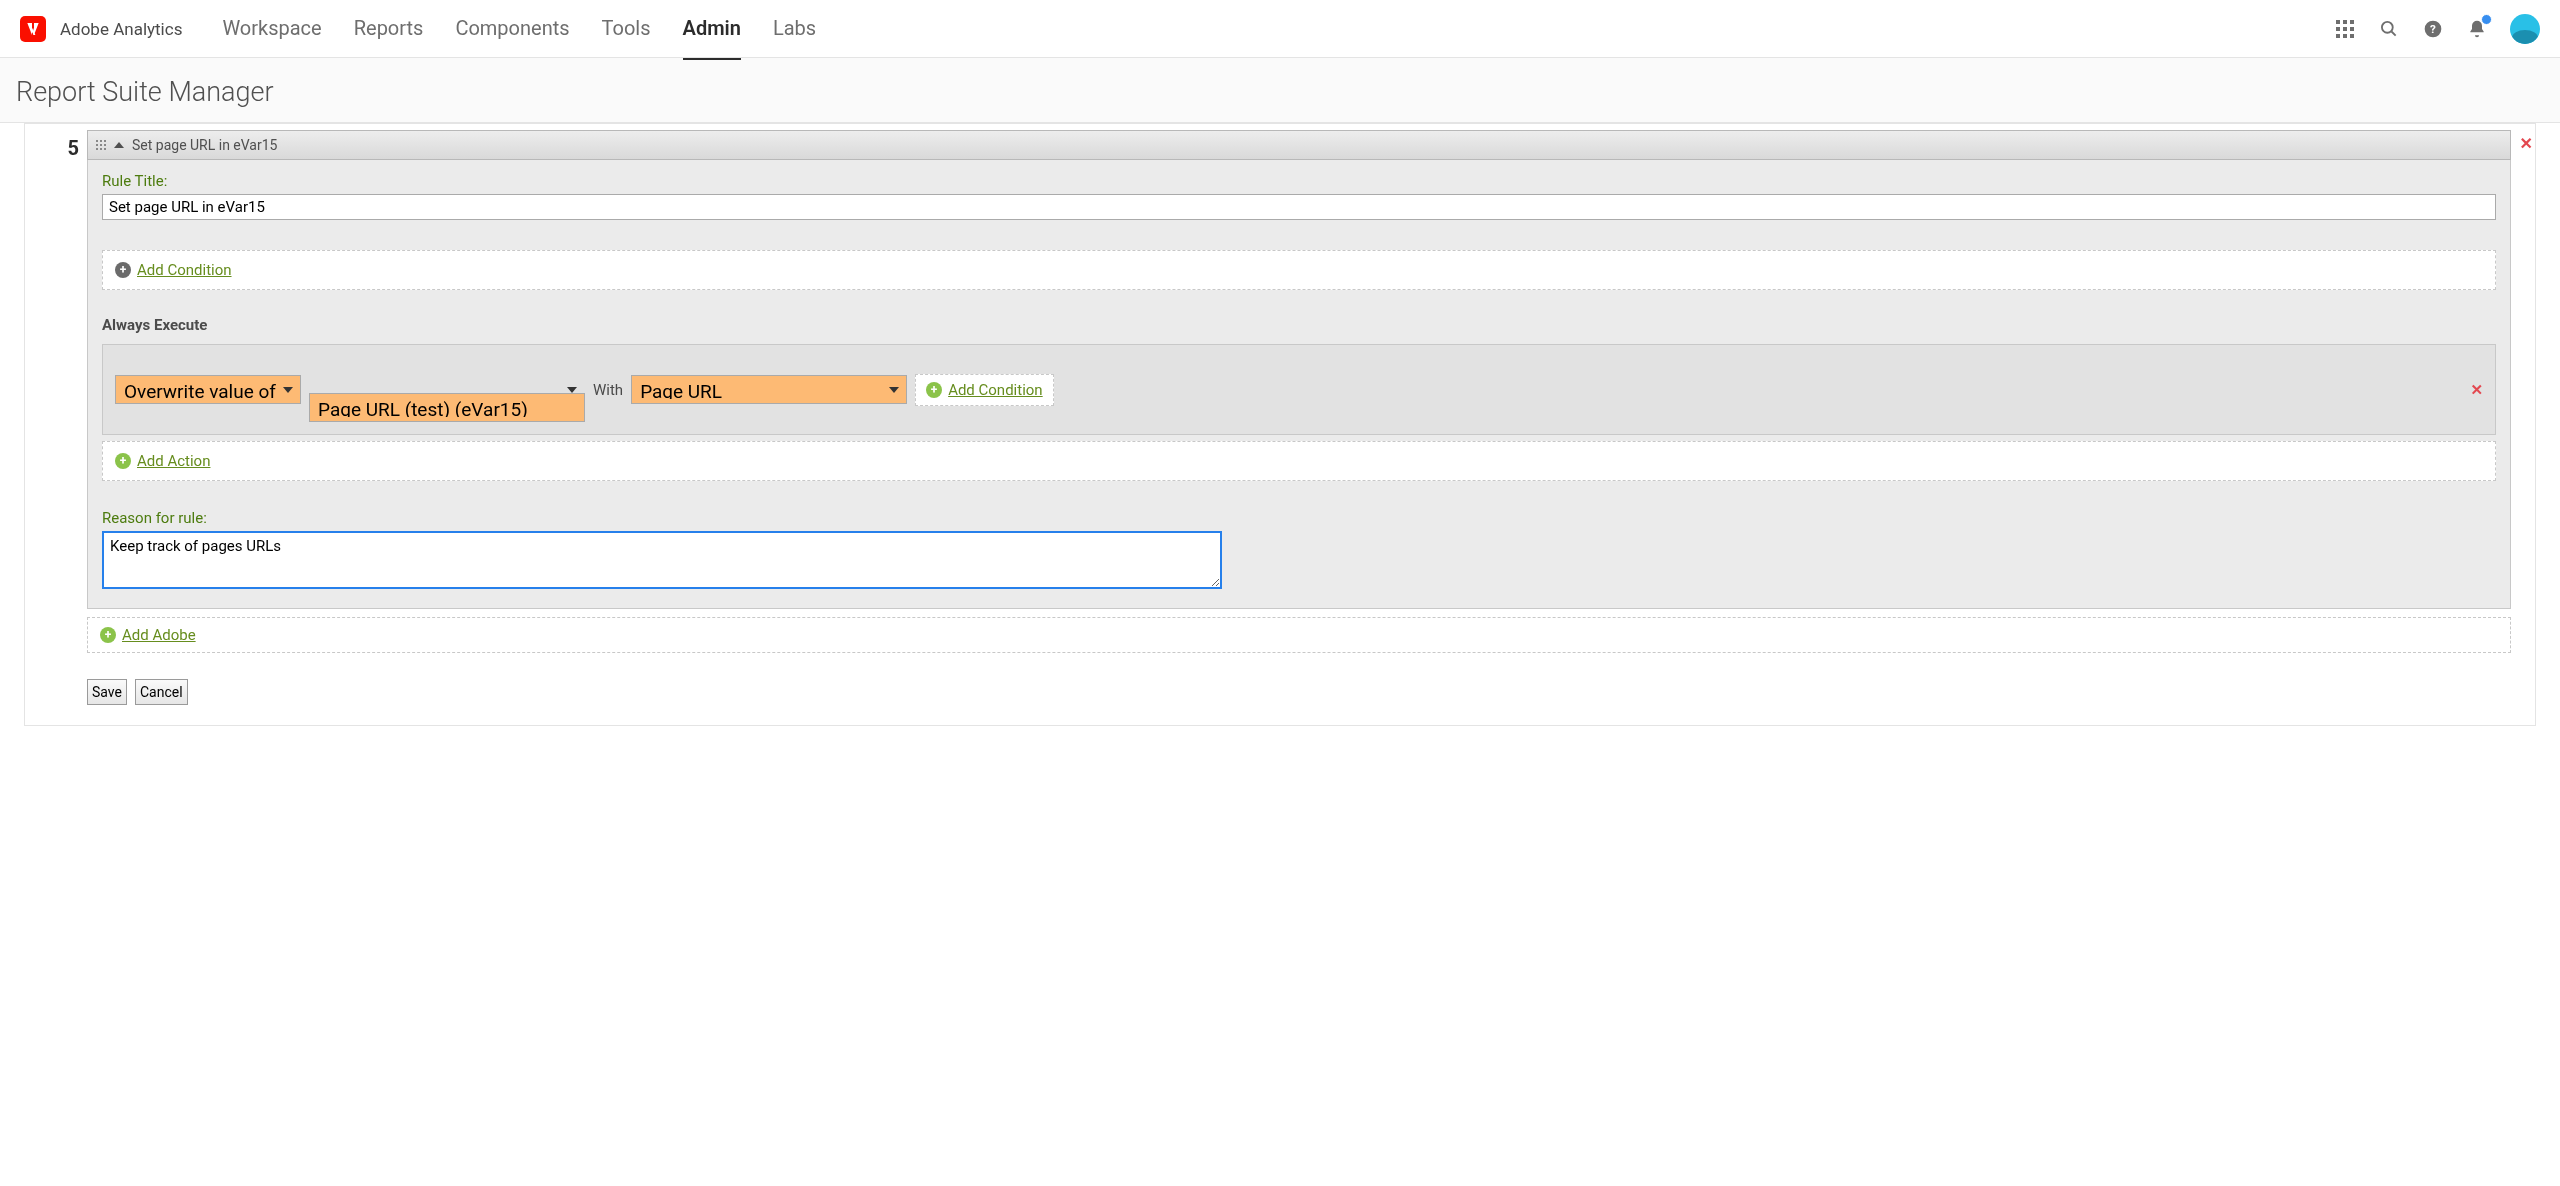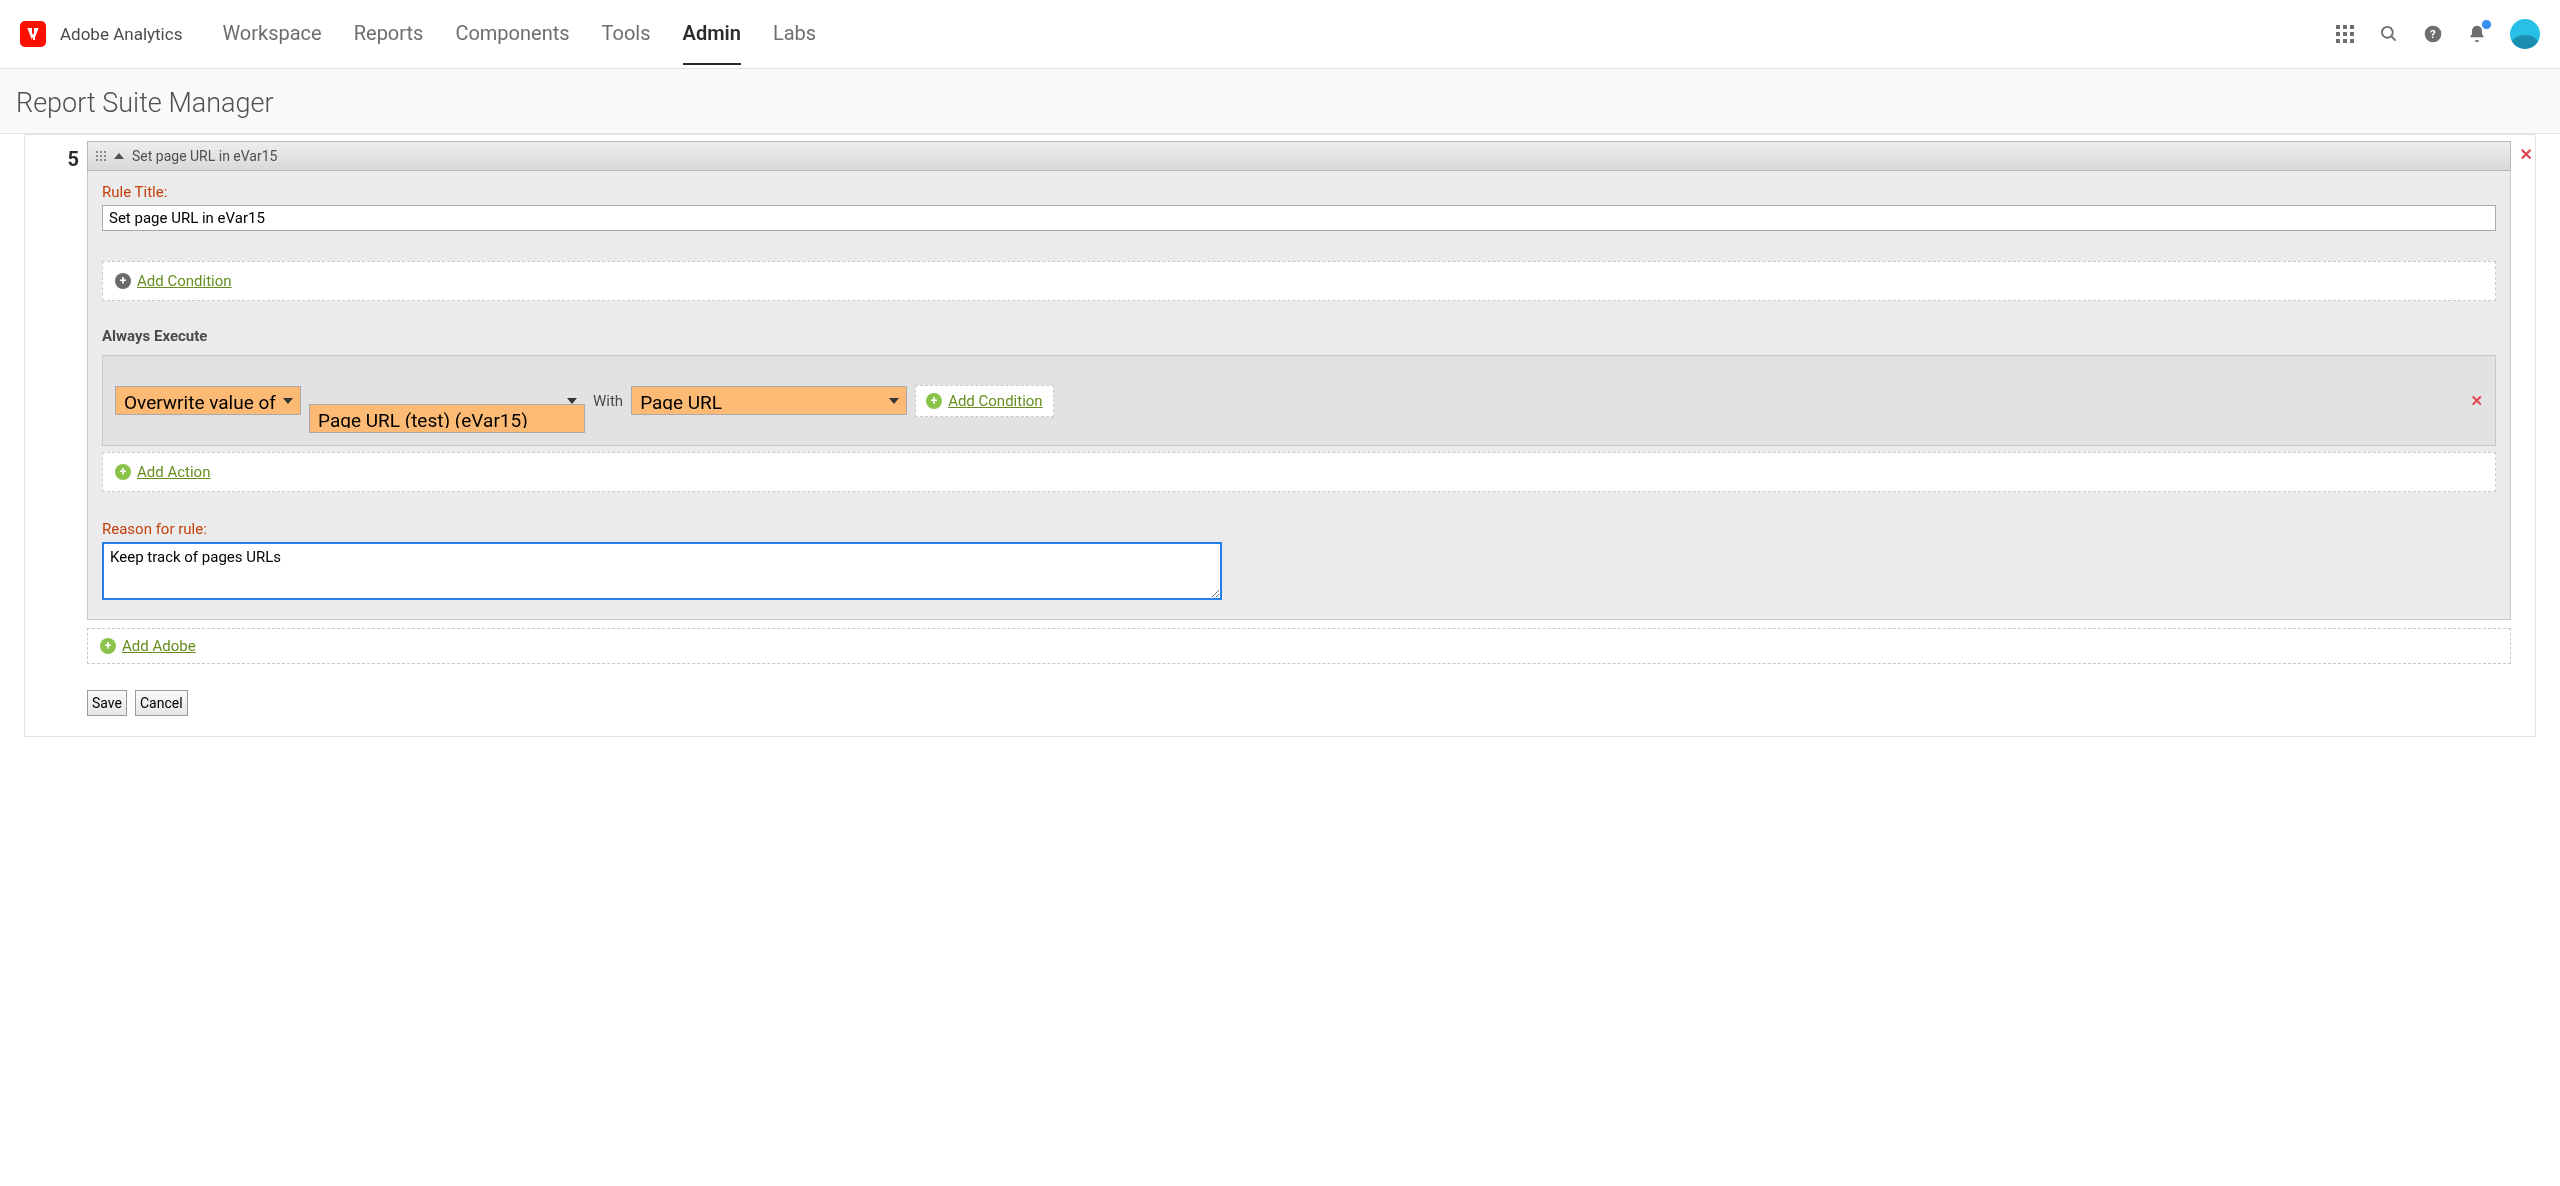--- a/index.html
+++ b/index.html
@@ -1,19 +1,19 @@
 <!DOCTYPE html>
 <html><head>
 <meta charset="utf-8">
 <style>
 * { box-sizing: border-box; margin: 0; padding: 0; }
 body { font-family: -apple-system, BlinkMacSystemFont, "Segoe UI", Roboto, Arial, sans-serif; font-size: 14px; color: #2c2c2c; background: #fff; }
 
 
-.topbar { display: flex; align-items: center; height: 69px; border-bottom: 1px solid #e4e4e4; padding: 0 20px; }
+.topbar { display: flex; align-items: center; height: 58px; border-bottom: 1px solid #e4e4e4; padding: 0 20px; }
 .logo { width: 26px; height: 26px; background: #fa0f00; border-radius: 5px; display: flex; align-items: center; justify-content: center; margin-right: 14px; }
 .logo svg { width: 16px; height: 16px; }
 .product-name { font-size: 17px; color: #4b4b4b; margin-right: 40px; }
 .nav { display: flex; gap: 32px; }
 .nav-item { font-size: 20px; color: #6e6e6e; padding-bottom: 18px; padding-top: 18px; cursor: pointer; border-bottom: 2px solid transparent; }
 .nav-item.active { color: #2c2c2c; font-weight: 600; border-bottom-color: #2c2c2c; }
 .topbar-right { margin-left: auto; display: flex; align-items: center; gap: 22px; }
 .icon-btn { width: 22px; height: 22px; display: flex; align-items: center; justify-content: center; cursor: pointer; color: #6e6e6e; }
 .apps-icon { display: grid; grid-template-columns: 1fr 1fr 1fr; grid-template-rows: 1fr 1fr 1fr; gap: 3px; width: 18px; height: 18px; }
 .apps-icon span { background: #6e6e6e; width: 100%; height: 100%; }
@@ -33,21 +33,21 @@
 
 
 .rule-header { background: linear-gradient(#ededed, #d9d9d9); border: 1px solid #b8b8b8; display: flex; align-items: center; height: 30px; padding: 0 8px; gap: 8px; font-size: 14px; color: #505050; }
 .drag-handle { display: grid; grid-template-columns: 1fr 1fr 1fr; grid-template-rows: 1fr 1fr 1fr; gap: 1.5px; width: 10px; height: 10px; }
 .drag-handle span { background: #888; width: 2px; height: 2px; }
 .collapse-caret { width: 0; height: 0; border-left: 5px solid transparent; border-right: 5px solid transparent; border-bottom: 6px solid #505050; }
 .rule-close { position: absolute; right: -22px; top: 4px; color: #e34850; font-size: 16px; font-weight: 700; cursor: pointer; }
 
 
 .rule-panel { border: 1px solid #c8c8c8; border-top: none; background: #ebebeb; padding: 12px 14px 16px; }
-.field-label { font-size: 15px; color: #c2410c; margin-bottom: 4px; }
+.field-label { font-size: 15px; color: #4d7c0f; margin-bottom: 4px; }
 .text-input { width: 100%; font-size: 15px; padding: 3px 6px; border: 1px solid #aaa; background: #fff; font-family: inherit; }
 
 
 .dashed-box { border: 1.5px dashed #c8c8c8; background: #fff; padding: 10px 12px; display: flex; align-items: center; gap: 6px; }
 .plus-badge { width: 16px; height: 16px; border-radius: 50%; background: #6b6b6b; color: #fff; display: flex; align-items: center; justify-content: center; font-size: 12px; font-weight: 700; line-height: 1; }
 .plus-badge.green { background: #8bc34a; }
 .add-link { color: #668d1e; text-decoration: underline; font-size: 15px; cursor: pointer; }
 
 
 .section-title { font-size: 15px; font-weight: 700; color: #4b4b4b; margin: 26px 0 10px; }

